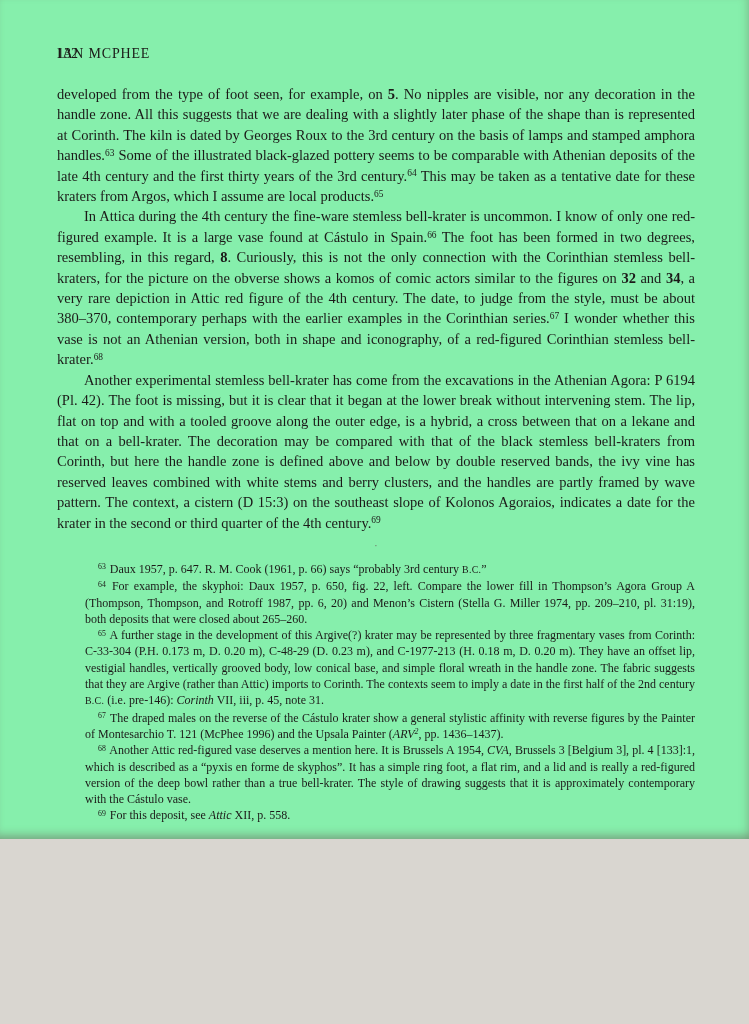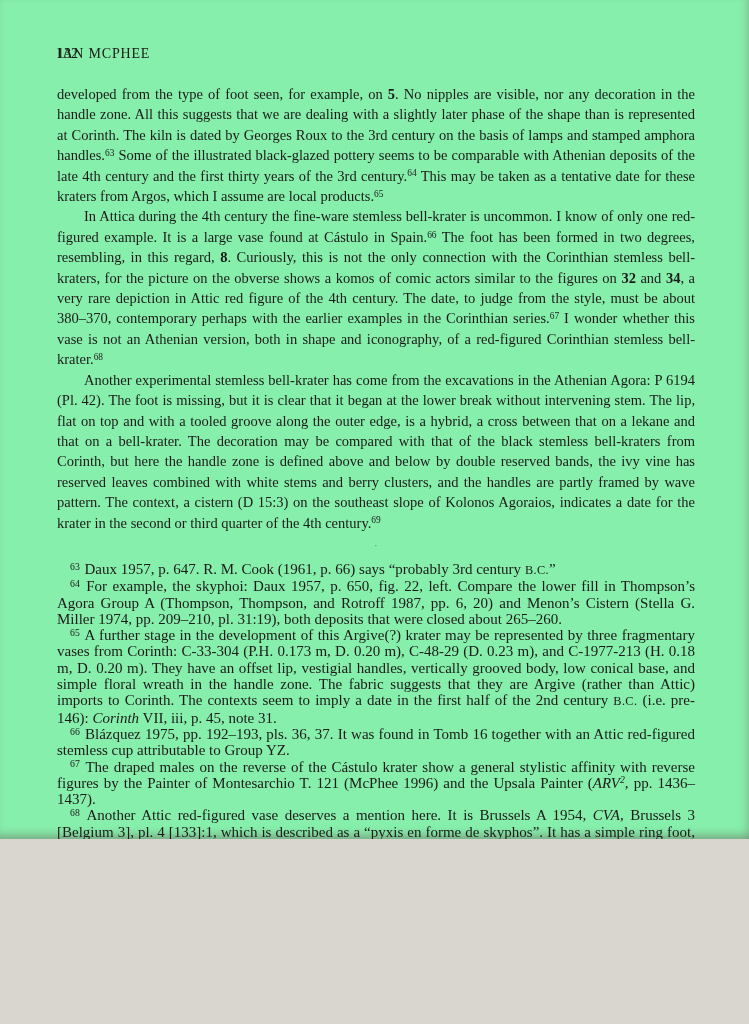--- a/index.html
+++ b/index.html
@@ -41,23 +41,24 @@
   .para { margin: 0; font-family: Liberation Serif, serif; }
   .para.indent { text-indent: 27px; }
   .separator {
     height: 28px;
     line-height: 26px;
     text-align: center;
     font-size: 10px;
     color: #6a675f;
   }
   .footnotes {
-    font-size: 15px;
+    font-size: 12px;
     line-height: 16.3px;
     text-align: justify;
+    margin-left: 28px;
   }
   .footnote { text-indent: 13px; margin: 0; }
   sup {
     font-size: 0.65em;
     line-height: 0;
     vertical-align: baseline;
     position: relative;
     top: -0.45em;
   }
   .fn-num { margin-right: 1px; }
@@ -79,18 +80,17 @@
       <p class="para indent"><span>In Attica during the 4th century the fine-ware stemless bell-krater is uncommon.  I know of only one red-figured example.  It is a large vase found at Cástulo in Spain.</span><sup>66</sup><span>  The foot has been formed in two degrees, resembling, in this regard, </span><span class="b">8</span><span>.  Curiously, this is not the only connection with the Corinthian stemless bell-kraters, for the picture on the obverse shows a komos of comic actors similar to the figures on </span><span class="b">32</span><span> and </span><span class="b">34</span><span>, a very rare depiction in Attic red figure of the 4th century.  The date, to judge from the style, must be about 380–370, contemporary perhaps with the earlier examples in the Corinthian series.</span><sup>67</sup><span>  I wonder whether this vase is not an Athenian version, both in shape and iconography, of a red-figured Corinthian stemless bell-krater.</span><sup>68</sup></p>
       <p class="para indent"><span>Another experimental stemless bell-krater has come from the excavations in the Athenian Agora: P 6194 (Pl. 42).  The foot is missing, but it is clear that it began at the lower break without intervening stem.  The lip, flat on top and with a tooled groove along the outer edge, is a hybrid, a cross between that on a lekane and that on a bell-krater. The decoration may be compared with that of the black stemless bell-kraters from Corinth, but here the handle zone is defined above and below by double reserved bands, the ivy vine has reserved leaves combined with white stems and berry clusters, and the handles are partly framed by wave pattern.  The context, a cistern (D 15:3) on the southeast slope of Kolonos Agoraios, indicates a date for the krater in the second or third quarter of the 4th century.</span><sup>69</sup></p>
     </div>
 
   <div class="separator">·</div>
 
   <div class="footnotes">
       <p class="footnote"><sup class="fn-num">63</sup> <span>Daux 1957, p. 647.  R. M. Cook (1961, p. 66) says “probably 3rd century </span><span class="sc">B.C.</span><span>”</span></p>
       <p class="footnote"><sup class="fn-num">64</sup> <span>For example, the skyphoi: Daux 1957, p. 650, fig. 22, left.  Compare the lower fill in Thompson’s Agora Group A (Thompson, Thompson, and Rotroff 1987, pp. 6, 20) and Menon’s Cistern (Stella G. Miller 1974, pp. 209–210, pl. 31:19), both deposits that were closed about 265–260.</span></p>
       <p class="footnote"><sup class="fn-num">65</sup> <span>A further stage in the development of this Argive(?) krater may be represented by three fragmentary vases from Corinth: C-33-304 (P.H. 0.173 m, D. 0.20 m), C-48-29 (D. 0.23 m), and C-1977-213 (H. 0.18 m, D. 0.20 m).  They have an offset lip, vestigial handles, vertically grooved body, low conical base, and simple floral wreath in the handle zone.  The fabric suggests that they are Argive (rather than Attic) imports to Corinth.  The contexts seem to imply a date in the first half of the 2nd century </span><span class="sc">B.C.</span><span> (i.e. pre-146): </span><span class="i">Corinth</span><span> VII, iii, p. 45, note 31.</span></p>
-      <p class="footnote"><sup class="fn-num">66</sup> <span>Blázquez 1975, pp. 192–193, pls. 36, 37.  It was found in Tomb 16 together with an Attic red-figured stemless cup attributable to Group YZ.</span></p>
       <p class="footnote"><sup class="fn-num">67</sup> <span>The draped males on the reverse of the Cástulo krater show a general stylistic affinity with reverse figures by the Painter of Montesarchio T. 121 (McPhee 1996) and the Upsala Painter (</span><span class="i">ARV</span><sup class="i">2</sup><span>, pp. 1436–1437).</span></p>
       <p class="footnote"><sup class="fn-num">68</sup> <span>Another Attic red-figured vase deserves a mention here.  It is Brussels A 1954, </span><span class="i">CVA</span><span>, Brussels 3 [Belgium 3], pl. 4 [133]:1, which is described as a “pyxis en forme de skyphos”.  It has a simple ring foot, a flat rim, and a lid and is really a red-figured version of the deep bowl rather than a true bell-krater.  The style of drawing suggests that it is approximately contemporary with the Cástulo vase.</span></p>
       <p class="footnote"><sup class="fn-num">69</sup> <span>For this deposit, see </span><span class="i">Attic</span><span> XII, p. 558.</span></p>
     </div>
 </div>
 
 </body></html>

